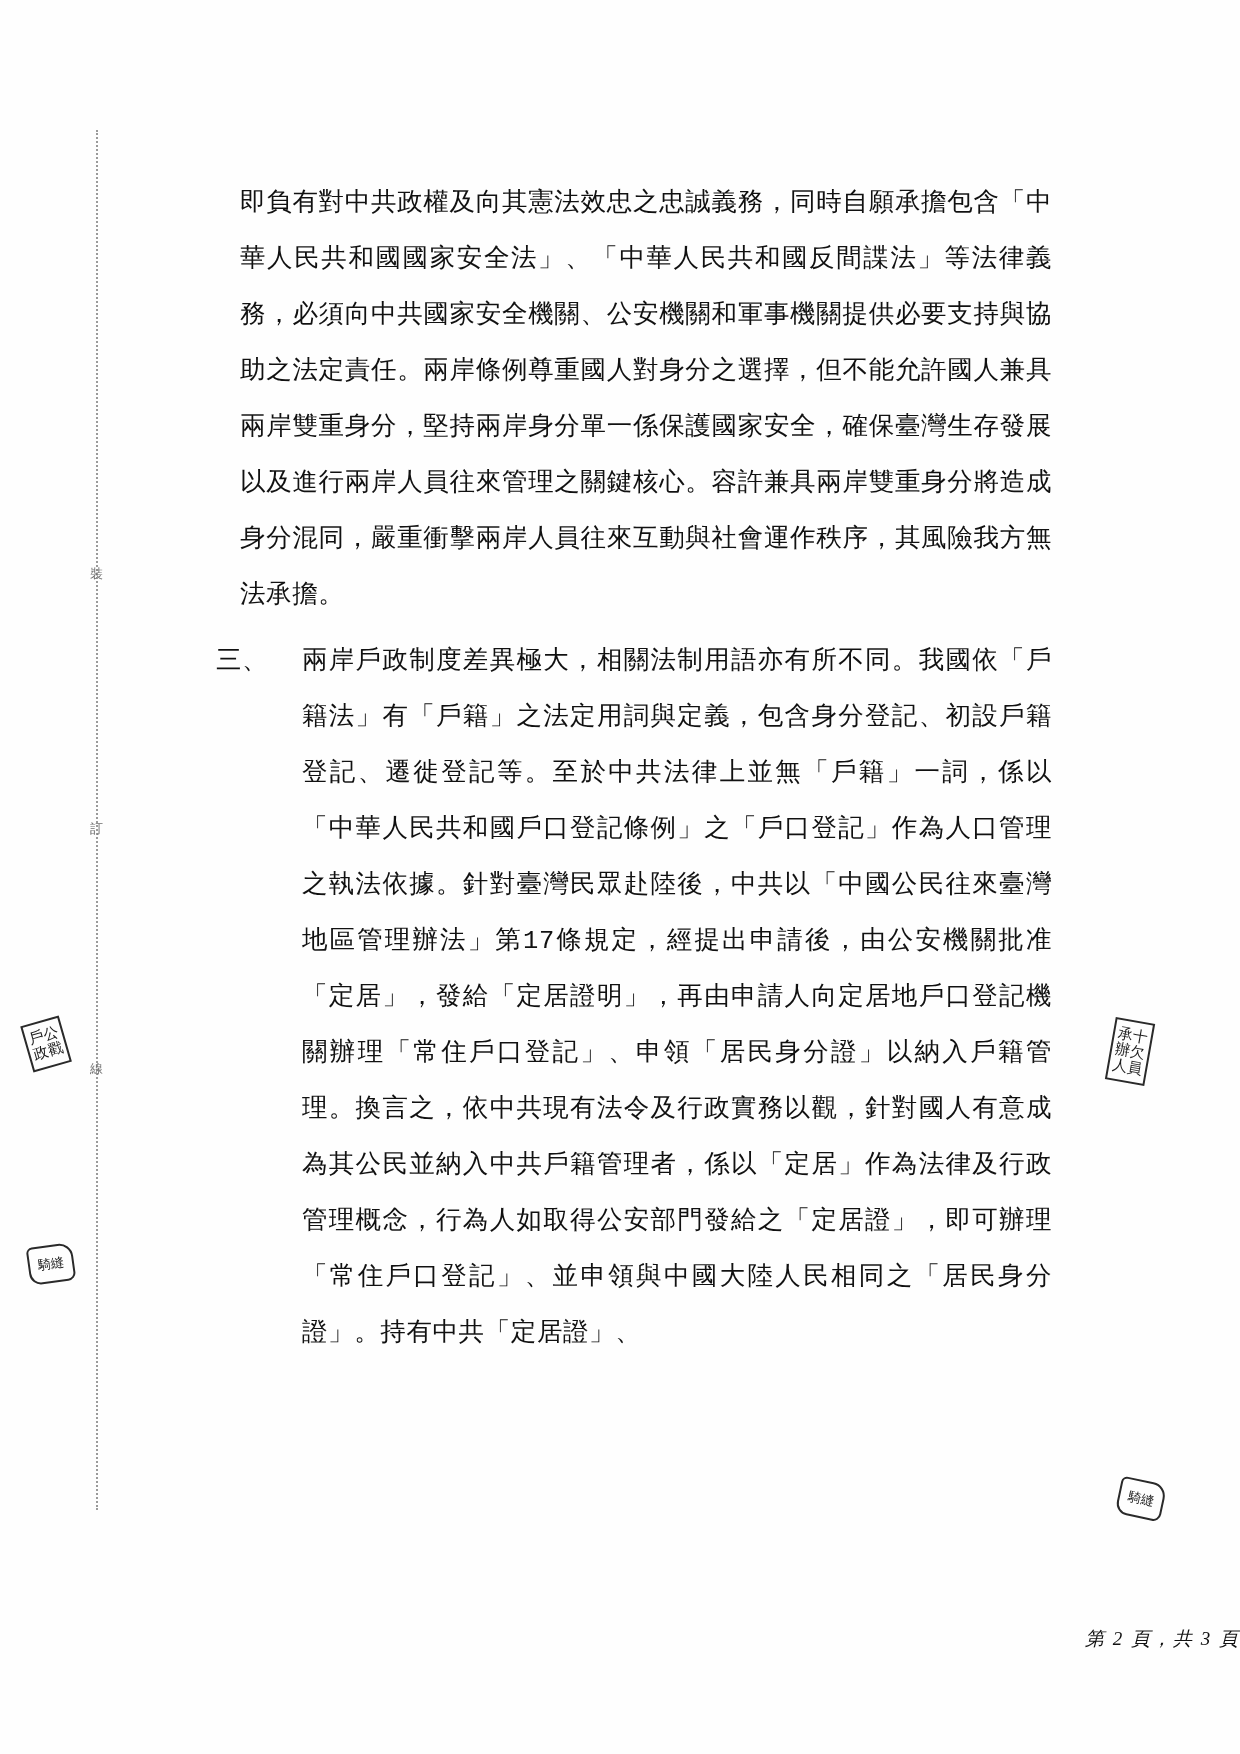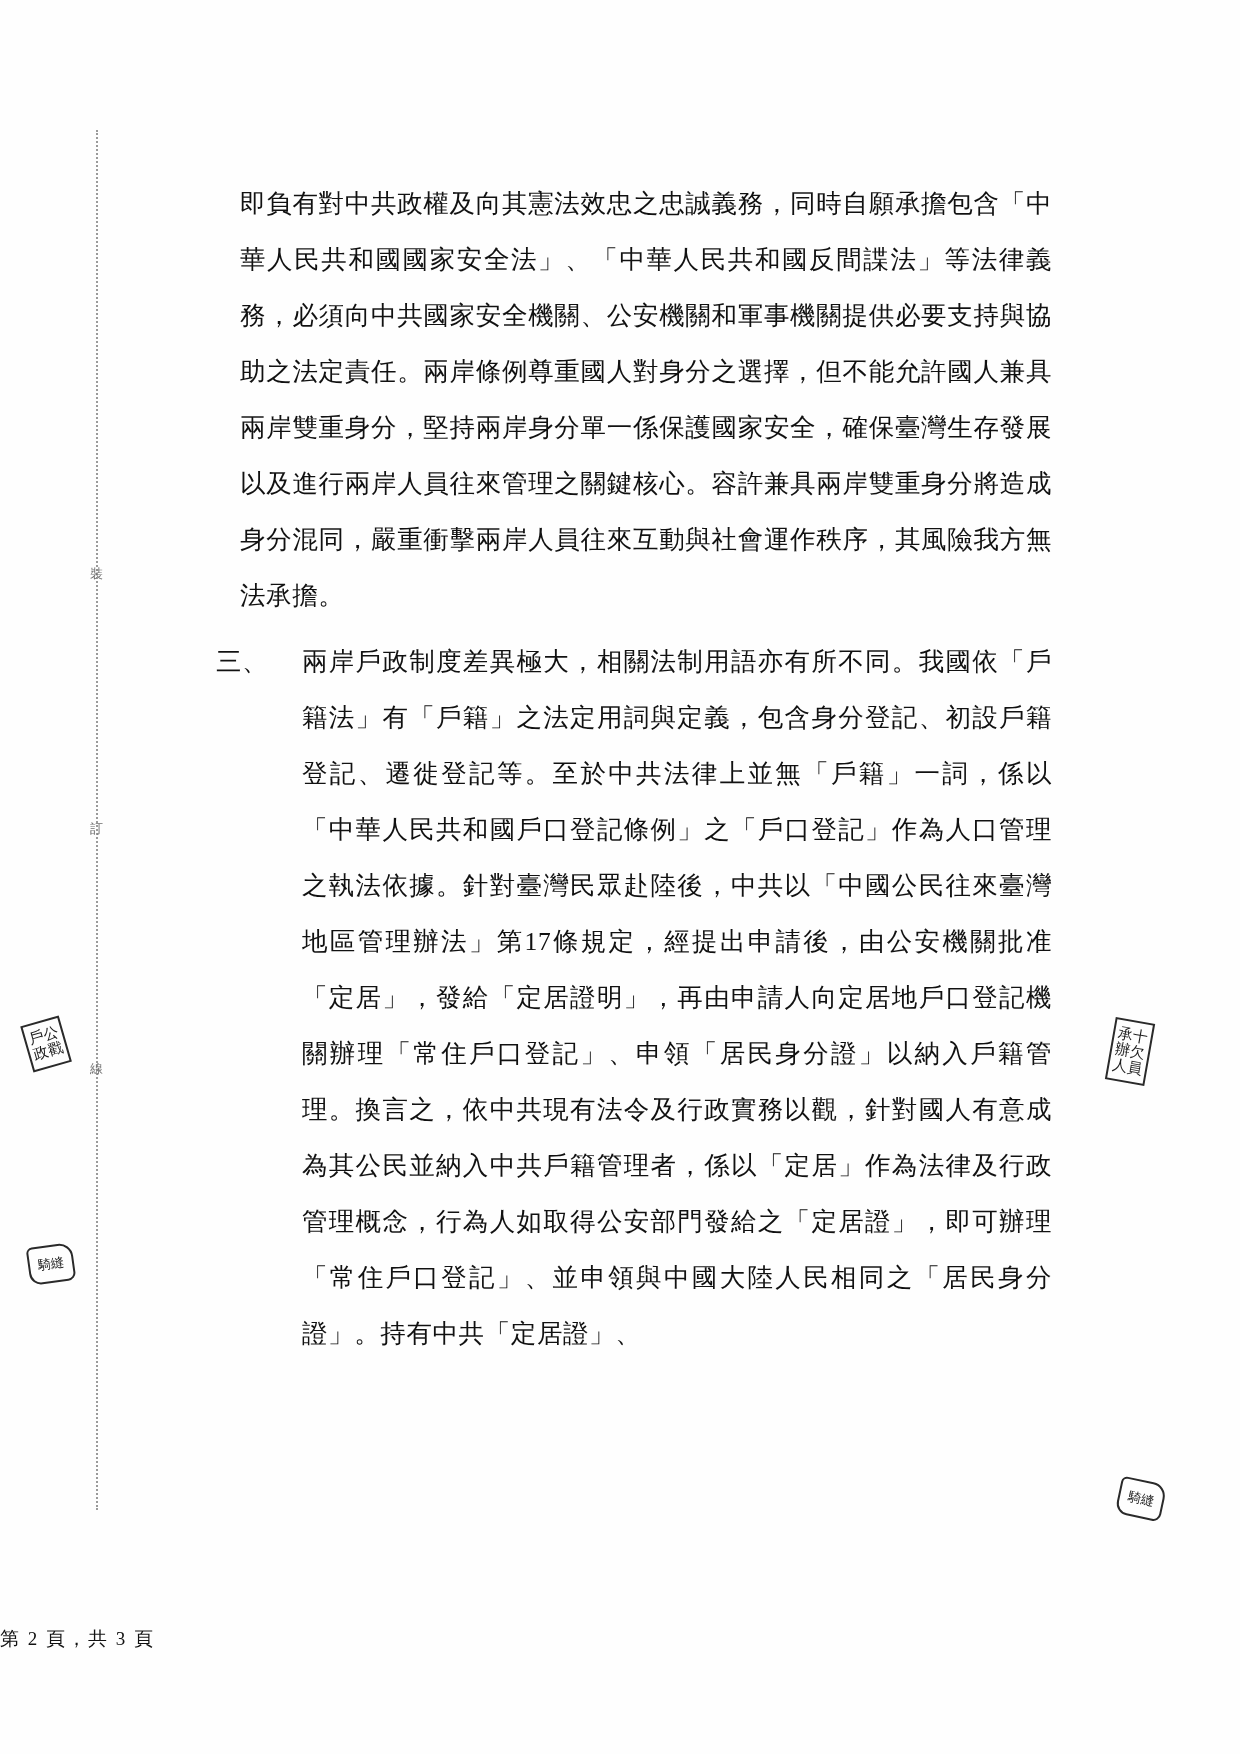--- a/index.html
+++ b/index.html
@@ -79,45 +79,46 @@
     top: 176px;
     width: 820px;
   }
   p.para {
     margin: 0 8px 0 0;
     font-size: 25.5px;
     line-height: 56px;
     letter-spacing: 0.6px;
     text-align: justify;
     text-justify: inter-character;
-    font-family: Liberation Serif, serif;
+    font-family: Liberation Mono, monospace;
   }
   .hang {
     position: relative;
     padding-left: 62px;
   }
   .hang .marker {
     position: absolute;
     left: -24px;
     top: 0;
     font-size: 25.5px;
     line-height: 56px;
   }
   .gap { height: 10px; }
 
   .footer {
     position: absolute;
     left: 0;
     top: 1626px;
     width: 1240px;
-    text-align: left;
+    text-align: right;
     font-size: 19px;
     letter-spacing: 2px;
     color: #111;
     font-family: "Liberation Serif", serif;
+    font-style: italic;
   }
 </style>
 </head>
 <body>
 
 <div class="page">
 
   <div class="binding-rail"></div>
   <div class="rail-label 装">裝</div>
   <div class="rail-label 订">訂</div>

